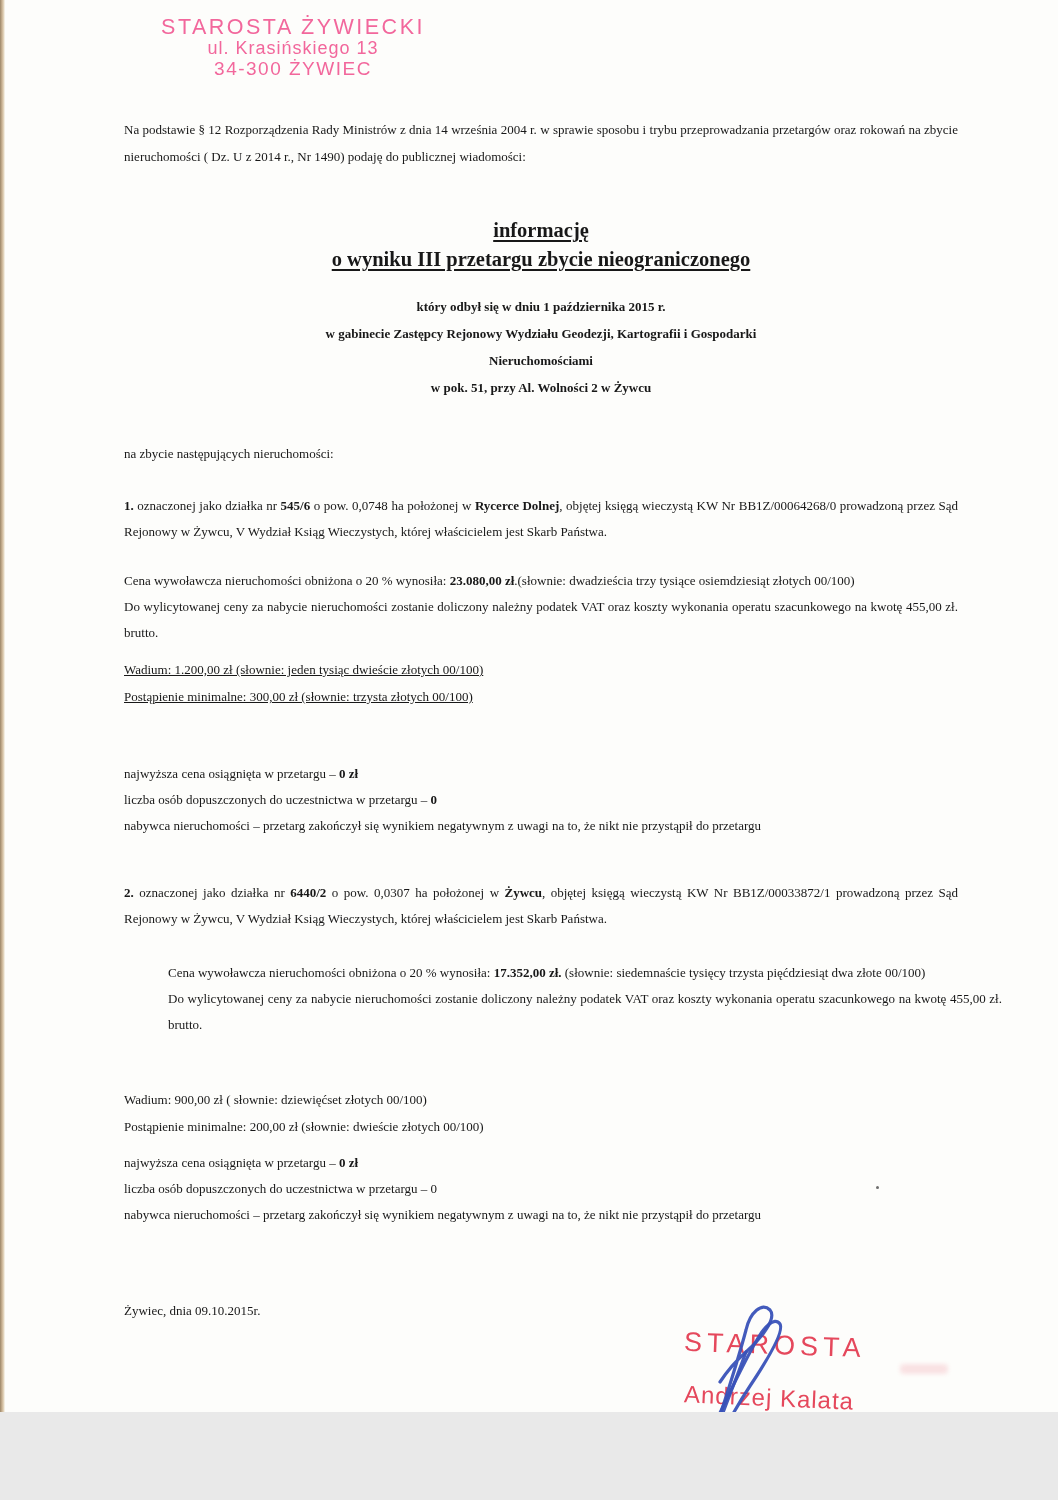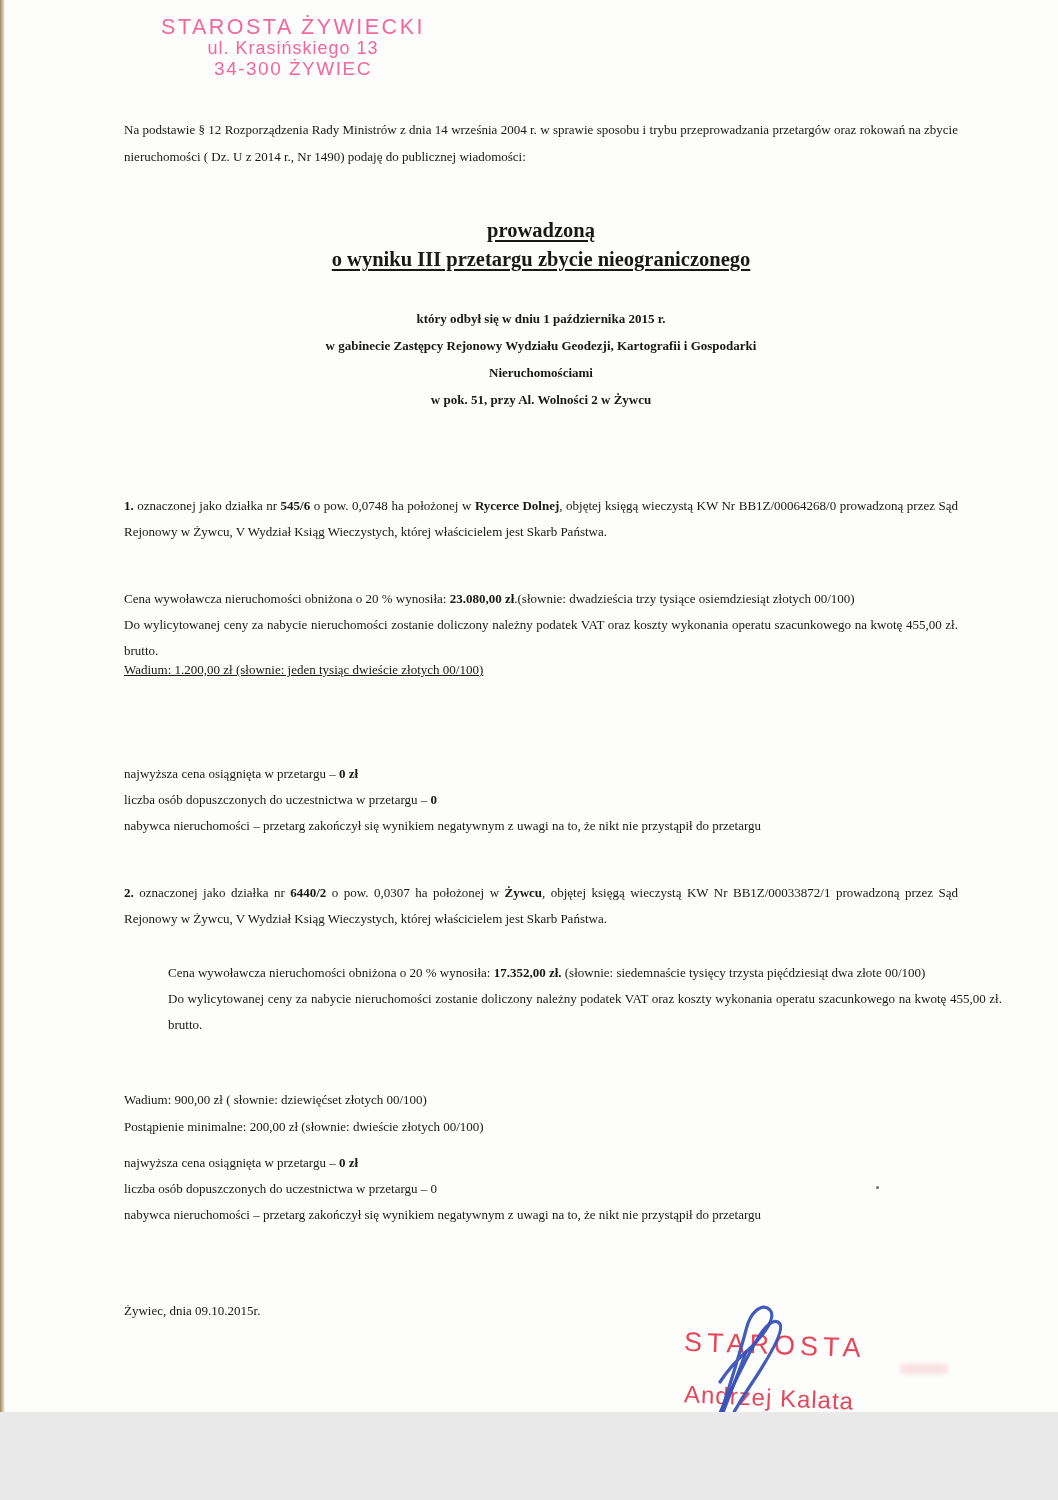--- a/index.html
+++ b/index.html
@@ -37,24 +37,24 @@
   .stamp-header .l2{font-size:18px;letter-spacing:1px;}
   .stamp-header .l3{font-size:19px;letter-spacing:1.5px;}
   
   .blk{position:absolute;left:124px;width:834px;font-size:13px;line-height:26px;}
   .blk p{margin:0;}
   .just{text-align:justify;}
   .ctr{text-align:center;}
   .intro{top:116px;line-height:27px;}
   .heading{top:216px;font-weight:bold;font-size:20.5px;line-height:29px;}
   .heading .u{text-decoration:underline;text-decoration-thickness:2px;text-underline-offset:3px;}
-  .event{top:305px;font-weight:bold;line-height:27px;}
+  .event{top:293px;font-weight:bold;line-height:27px;}
   .lead{top:441px;}
   .lot1-desc{top:493px;}
-  .lot1-price{top:586px;}
+  .lot1-price{top:568px;}
   .lot1-wadium{top:656px;line-height:27px;text-decoration:underline;}
   .lot1-result{top:761px;}
   .lot2-desc{top:880px;}
   .lot2-price{top:960px;margin-left:44px;}
   .lot2-wadium{top:1086px;line-height:27px;}
   .lot2-result{top:1150px;}
   .date-line{top:1298px;}
   
   .sig-title{
     position:absolute;left:684px;top:1330px;
@@ -89,41 +89,43 @@
 
   <div class="stamp-header">
     <div class="l1">STAROSTA ŻYWIECKI</div>
     <div class="l2">ul. Krasińskiego 13</div>
     <div class="l3">34-300 ŻYWIEC</div>
   </div>
 
   <div class="blk intro just">Na podstawie § 12 Rozporządzenia Rady Ministrów z dnia 14 września 2004 r. w sprawie sposobu i trybu przeprowadzania przetargów oraz rokowań na zbycie nieruchomości ( Dz. U z 2014 r., Nr 1490) podaję do publicznej wiadomości:</div>
 
   <div class="blk heading ctr">
-    <div><span class="u">prowadzoną</span></div>
+    <div><span class="u">informację</span></div>
     <div><span class="u">o wyniku III przetargu zbycie nieograniczonego</span></div>
   </div>
 
   <div class="blk event ctr">
     <p>który odbył się w dniu 1 października 2015 r.</p>
     <p>w gabinecie Zastępcy Rejonowy Wydziału Geodezji, Kartografii i Gospodarki</p>
     <p>Nieruchomościami</p>
     <p>w pok. 51, przy Al. Wolności 2 w Żywcu</p>
   </div>
 
+  <div class="blk lead">na zbycie następujących nieruchomości:</div>
 
   <div class="blk lot1-desc just"><span style="font-weight: bold;">1.</span><span> oznaczonej jako działka nr </span><span style="font-weight: bold;">545/6</span><span> o pow. 0,0748 ha położonej w </span><span style="font-weight: bold;">Rycerce Dolnej</span><span>, objętej księgą wieczystą KW Nr BB1Z/00064268/0 prowadzoną przez Sąd Rejonowy w Żywcu, V Wydział Ksiąg Wieczystych, której właścicielem jest Skarb Państwa.</span></div>
 
   <div class="blk lot1-price just">
     <p><span>Cena wywoławcza nieruchomości obniżona o 20 % wynosiła: </span><span style="font-weight: bold;">23.080,00 zł</span><span>.(słownie: dwadzieścia trzy tysiące osiemdziesiąt złotych 00/100)</span></p>
     <p>Do wylicytowanej ceny za nabycie nieruchomości zostanie doliczony należny podatek VAT oraz koszty wykonania operatu szacunkowego na kwotę 455,00 zł. brutto.</p>
   </div>
 
   <div class="blk lot1-wadium">
     <p>Wadium: 1.200,00 zł (słownie: jeden tysiąc dwieście złotych 00/100)</p>
+    <p>Postąpienie minimalne: 300,00 zł (słownie: trzysta złotych 00/100)</p>
   </div>
 
   <div class="blk lot1-result just">
     <p><span>najwyższa cena osiągnięta w przetargu – </span><span style="font-weight: bold;">0 zł</span></p>
     <p><span>liczba osób dopuszczonych do uczestnictwa w przetargu – </span><span style="font-weight: bold;">0</span></p>
     <p><span>nabywca nieruchomości – przetarg zakończył się wynikiem negatywnym z uwagi na to, że nikt nie przystąpił do przetargu</span></p>
   </div>
 
   <div class="blk lot2-desc just"><span style="font-weight: bold;">2.</span><span> oznaczonej jako działka nr </span><span style="font-weight: bold;">6440/2</span><span> o pow. 0,0307 ha położonej w </span><span style="font-weight: bold;">Żywcu</span><span>, objętej księgą wieczystą KW Nr BB1Z/00033872/1 prowadzoną przez Sąd Rejonowy w Żywcu, V Wydział Ksiąg Wieczystych, której właścicielem jest Skarb Państwa.</span></div>
 

